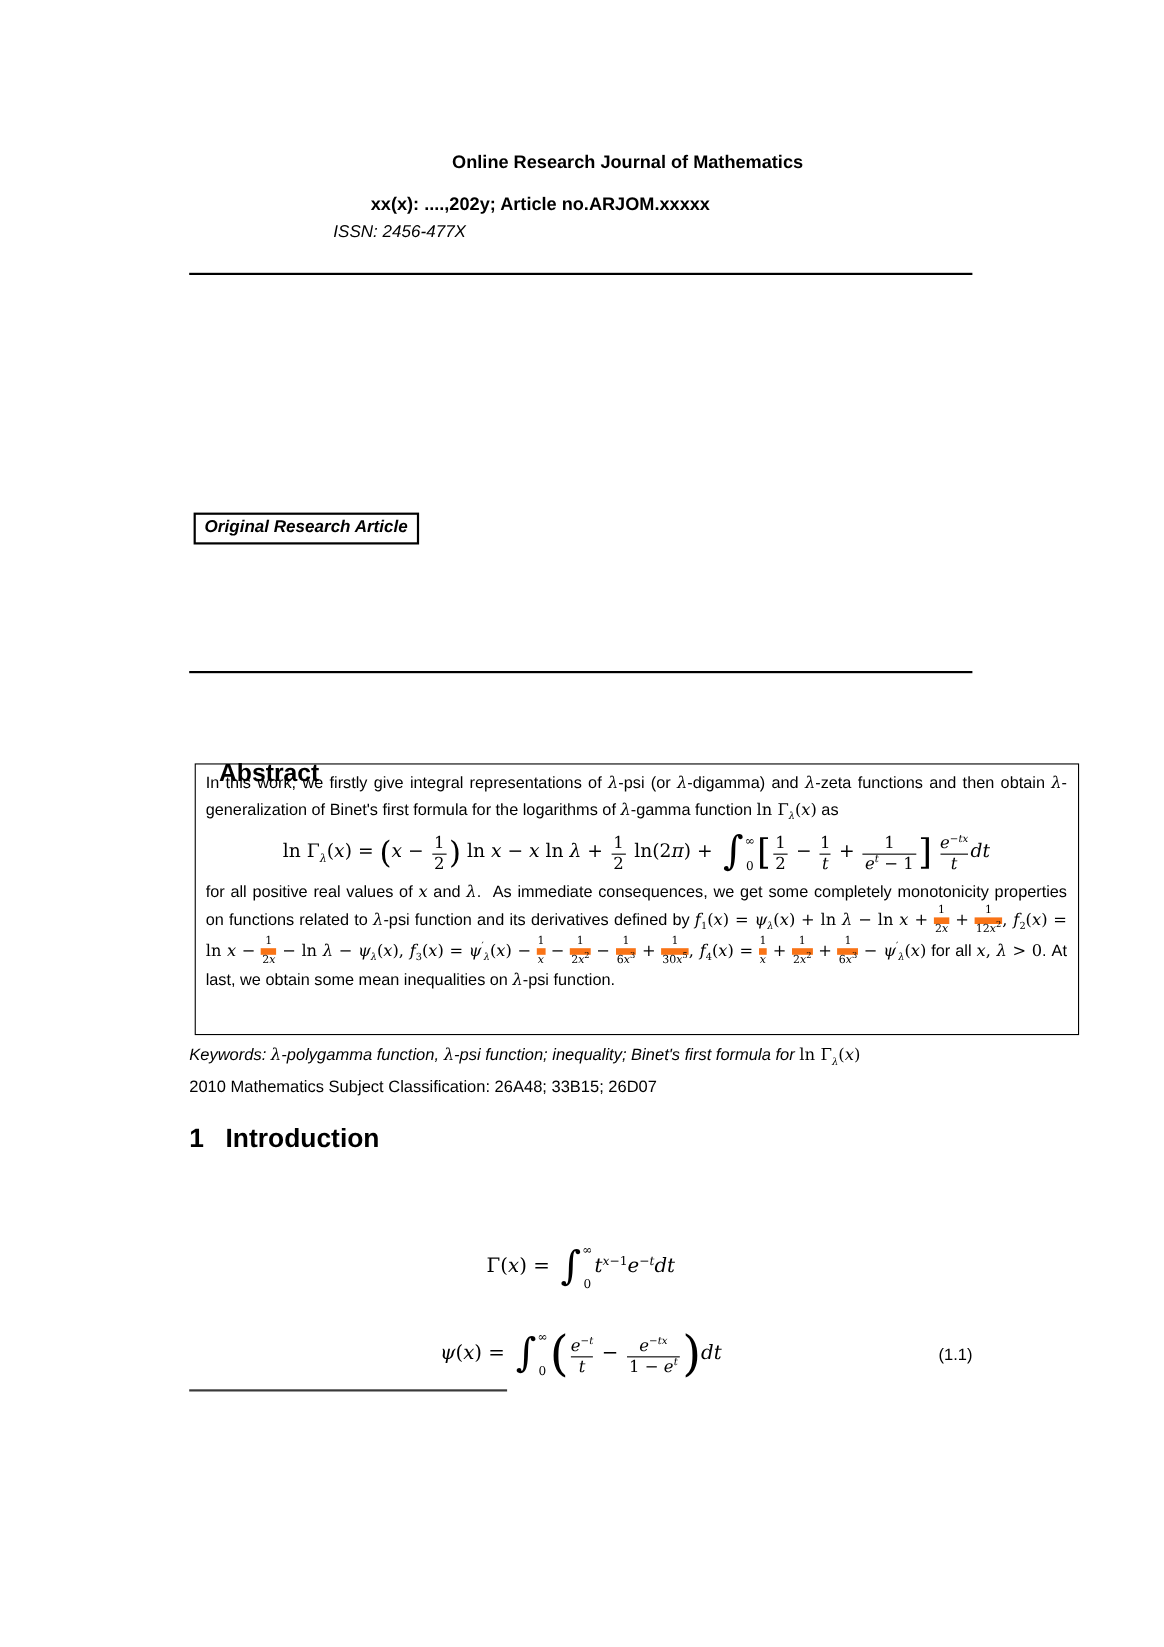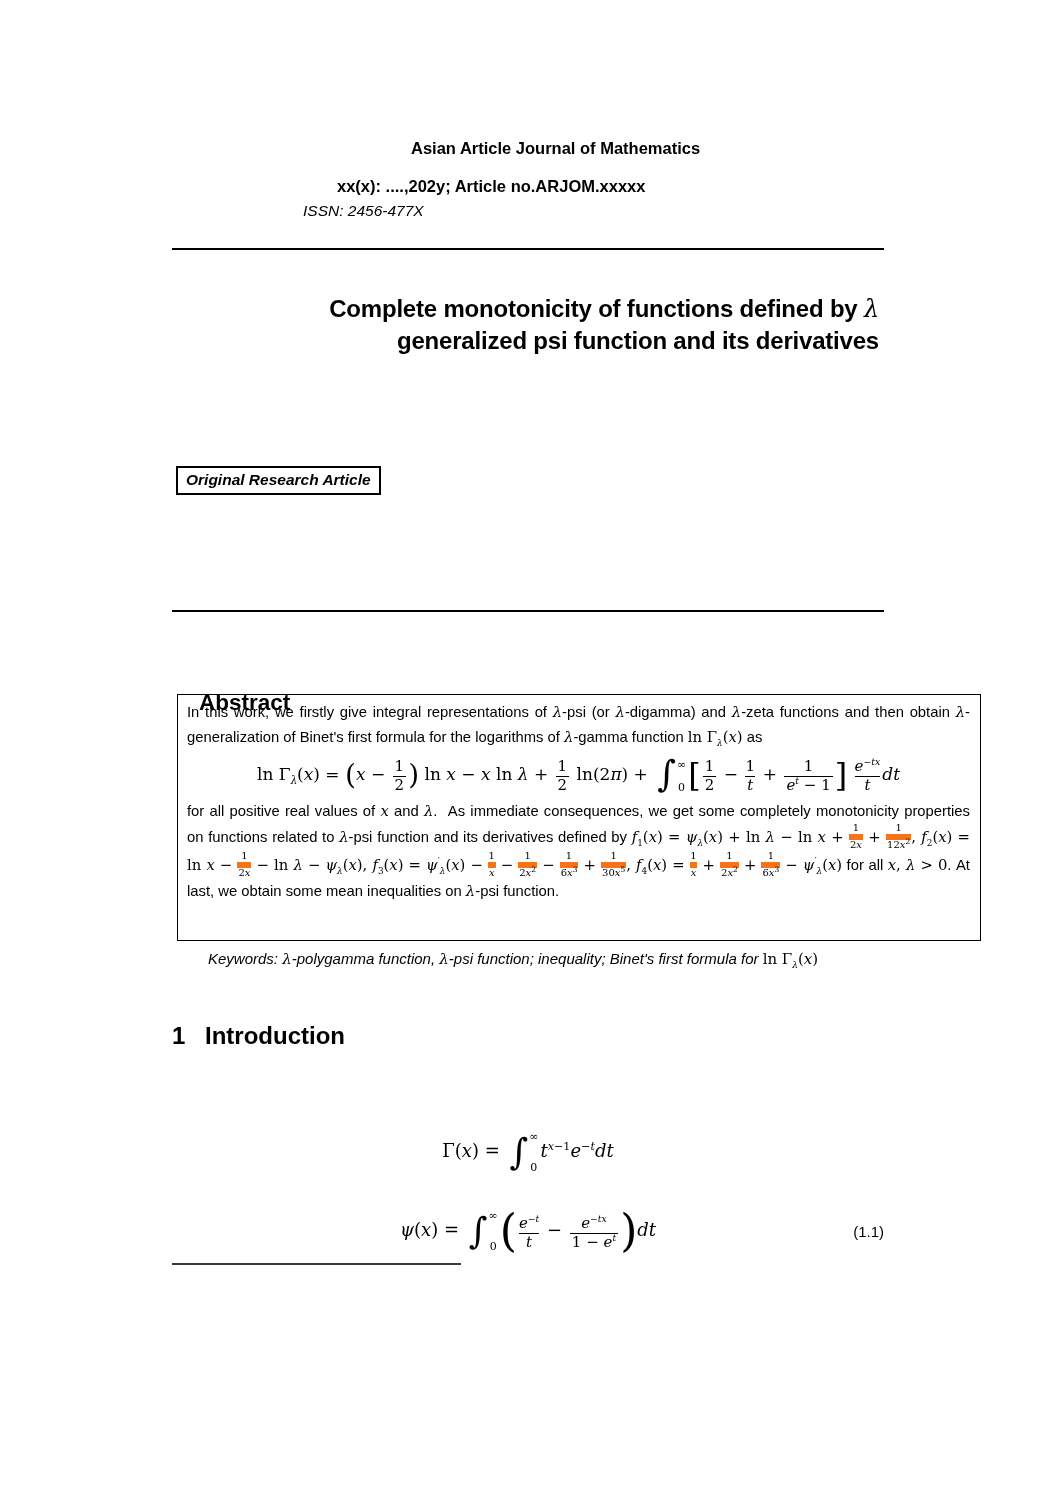--- a/index.html
+++ b/index.html
@@ -52,50 +52,46 @@
   .absbox .disp { margin:3px 0 2px 0; }
   .d1 { font-size:28px; vertical-align:middle; line-height:0.9; }
   .d2 { font-size:32px; vertical-align:middle; line-height:0.9; }
   .d3 { font-size:44px; vertical-align:middle; line-height:0.9; font-weight:300; }
   .ig { display:inline-flex; align-items:center; vertical-align:middle; margin:0 2px 0 4px; }
   .ig .s { font-size:36px; line-height:0.85; }
   .ig .l { display:inline-flex; flex-direction:column; justify-content:space-between;
            height:44px; font-size:11px; margin-left:1px; }
 
   
-  .kw  { position:absolute; left:172px; top:950px; width:712px; font-size:15px;margin-left:36px; }
+  .kw  { position:absolute; left:172px; top:950px; width:712px; font-size:15px; }
   .msc { position:absolute; left:172px; top:980px; width:712px; font-size:15px; }
 
   
   .sech { position:absolute; left:172px; top:1022px; font-weight:bold; font-size:24px; }
   .secnum { display:inline-block; width:33px; }
   .p1 { position:absolute; left:172px; top:1070px; width:712px; font-size:15px; margin:0; }
   .f1 { position:absolute; left:172px; top:1094px; width:712px; font-size:18px;margin-top:36px; }
   .p2 { position:absolute; left:172px; top:1150px; width:712px; font-size:15px; line-height:21.5px; margin:0; }
   .eqrow { position:absolute; left:172px; top:1196px; width:712px; height:70px;
            display:flex; align-items:center; justify-content:center; }
   .eqrow .disp { font-size:18px; }
   .eqnum { position:absolute; right:0; top:27px; font-size:15px; }
   .footrule { position:absolute; left:172px; top:1263px; width:289px; height:1.5px; background:#3a3a3a; }
 </style>
 </head>
 <body>
 
 <div class="page">
 
-  <div class="hline1">Asian Article Journal of Mathematics</div>
+  <div class="hline1">Online Research Journal of Mathematics</div>
   <div class="hline2">xx(x): ....,202y; Article no.ARJOM.xxxxx</div>
   <div class="hline3">ISSN: 2456-477X</div>
 
   <div class="rule rule1"></div>
 
-  <div class="title">
-    <div>Complete monotonicity of functions defined by <span class="mv">λ</span></div>
-    <div>generalized psi function and its derivatives</div>
-  </div>
 
   <div class="badge">Original Research Article</div>
 
 
   <div class="rule rule2"></div>
 
   <div class="absheading">Abstract</div>
 
   <div class="absbox">
     <p class="just">In this work, we firstly give integral representations of <span class="mv">λ</span>-psi (or <span class="mv">λ</span>-digamma) and <span class="mv">λ</span>-zeta functions and then obtain <span class="mv">λ</span>-generalization of Binet's first formula for the logarithms of <span class="mv">λ</span>-gamma function <span class="mt">ln Γ<sub class="sub mv">λ</sub>(<span class="mv">x</span>)</span> as</p>
@@ -103,20 +99,21 @@
           <span class="s">∫</span>
           <span class="l">
             <span>∞</span>
             <span>0</span>
           </span>
         </span><span class="d2">[</span><span class="bf"><span class="n">1</span><span class="d">2</span></span> − <span class="bf"><span class="n">1</span><span class="d"><span class="mv">t</span></span></span> + <span class="bf"><span class="n">1</span><span class="d"><span class="mv">e</span><sup class="sp"><span class="mv">t</span></sup> − 1</span></span><span class="d2">]</span> <span class="bf"><span class="n"><span class="mv">e</span><sup class="sp">−<span class="mv">tx</span></sup></span><span class="d"><span class="mv">t</span></span></span><span class="mv">dt</span></div>
     <p class="just">for all positive real values of <span class="mv">x</span> and <span class="mv">λ</span>.&nbsp; As immediate consequences, we get some completely monotonicity properties on functions related to <span class="mv">λ</span>-psi function and its derivatives defined by <span class="mt"><span class="mv">f</span><sub class="sub">1</sub>(<span class="mv">x</span>) = <span class="mv">ψ</span><sub class="sub mv">λ</sub>(<span class="mv">x</span>) + ln <span class="mv">λ</span> − ln <span class="mv">x</span> + <span class="sf"><span class="n">1</span><span class="d">2<span class="mv">x</span></span></span> + <span class="sf"><span class="n">1</span><span class="d">12<span class="mv">x</span><sup class="sp">2</sup></span></span>, <span class="mv">f</span><sub class="sub">2</sub>(<span class="mv">x</span>) = ln <span class="mv">x</span> − <span class="sf"><span class="n">1</span><span class="d">2<span class="mv">x</span></span></span> − ln <span class="mv">λ</span> − <span class="mv">ψ</span><sub class="sub mv">λ</sub>(<span class="mv">x</span>), <span class="mv">f</span><sub class="sub">3</sub>(<span class="mv">x</span>) = <span class="mv">ψ</span><sup class="sp">′</sup><sub class="sub mv">λ</sub>(<span class="mv">x</span>) − <span class="sf"><span class="n">1</span><span class="d"><span class="mv">x</span></span></span> − <span class="sf"><span class="n">1</span><span class="d">2<span class="mv">x</span><sup class="sp">2</sup></span></span> − <span class="sf"><span class="n">1</span><span class="d">6<span class="mv">x</span><sup class="sp">3</sup></span></span> + <span class="sf"><span class="n">1</span><span class="d">30<span class="mv">x</span><sup class="sp">5</sup></span></span>, <span class="mv">f</span><sub class="sub">4</sub>(<span class="mv">x</span>) = <span class="sf"><span class="n">1</span><span class="d"><span class="mv">x</span></span></span> + <span class="sf"><span class="n">1</span><span class="d">2<span class="mv">x</span><sup class="sp">2</sup></span></span> + <span class="sf"><span class="n">1</span><span class="d">6<span class="mv">x</span><sup class="sp">3</sup></span></span> − <span class="mv">ψ</span><sup class="sp">′</sup><sub class="sub mv">λ</sub>(<span class="mv">x</span>)</span> for all <span class="mt"><span class="mv">x</span>, <span class="mv">λ</span> &gt; 0</span>. At last, we obtain some mean inequalities on <span class="mv">λ</span>-psi function.</p>
   </div>
 
   <div class="kw"><span class="it">Keywords: <span class="mv">λ</span>-polygamma function, <span class="mv">λ</span>-psi function; inequality; Binet's first formula for </span><span class="mt">ln Γ<sub class="sub mv">λ</sub>(<span class="mv">x</span>)</span></div>
+  <div class="msc">2010 Mathematics Subject Classification: 26A48; 33B15; 26D07</div>
 
   <div class="sech">
     <span class="secnum">1</span><span>Introduction</span>
   </div>
 
 
   <div class="disp f1">Γ(<span class="mv">x</span>) = <span class="ig">
         <span class="s">∫</span>
         <span class="l">
           <span>∞</span>

